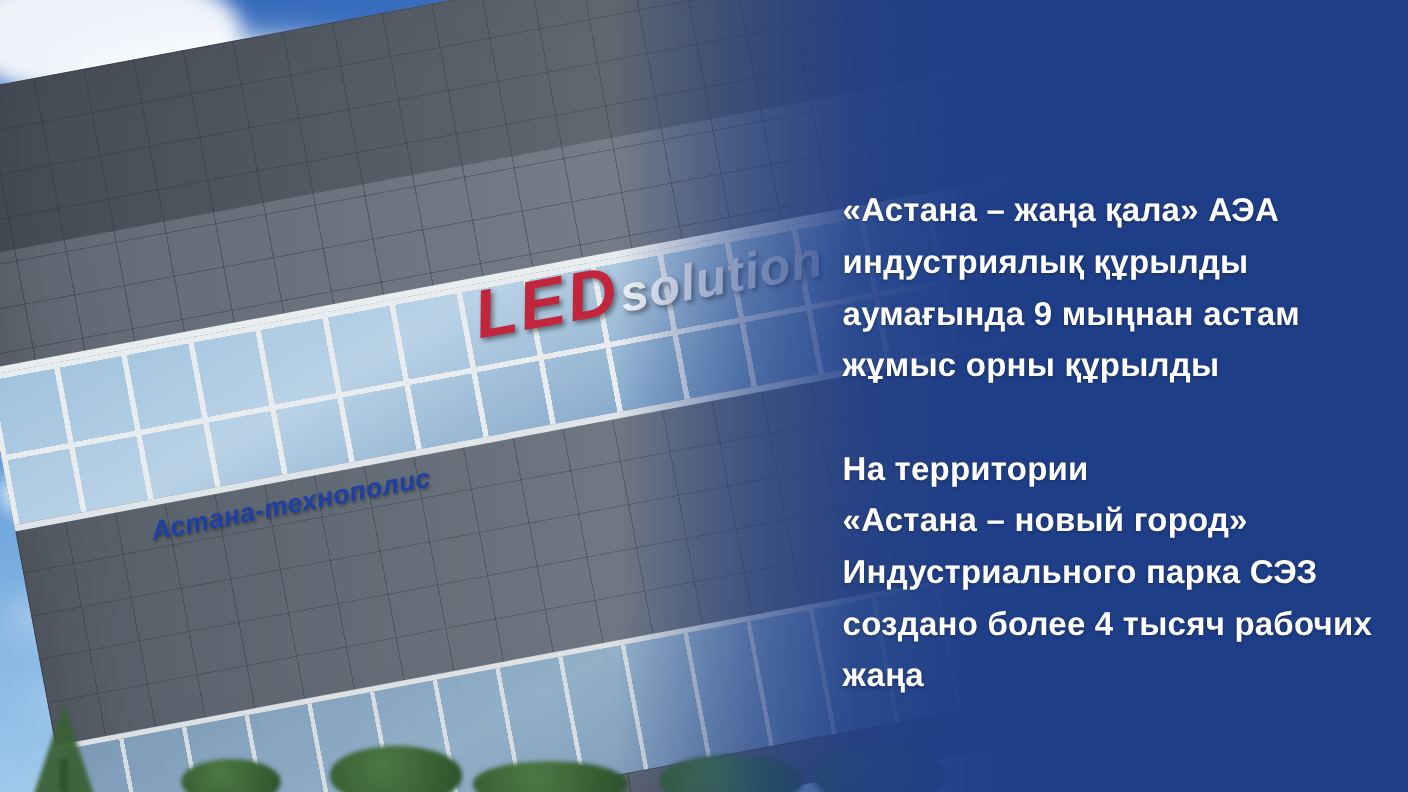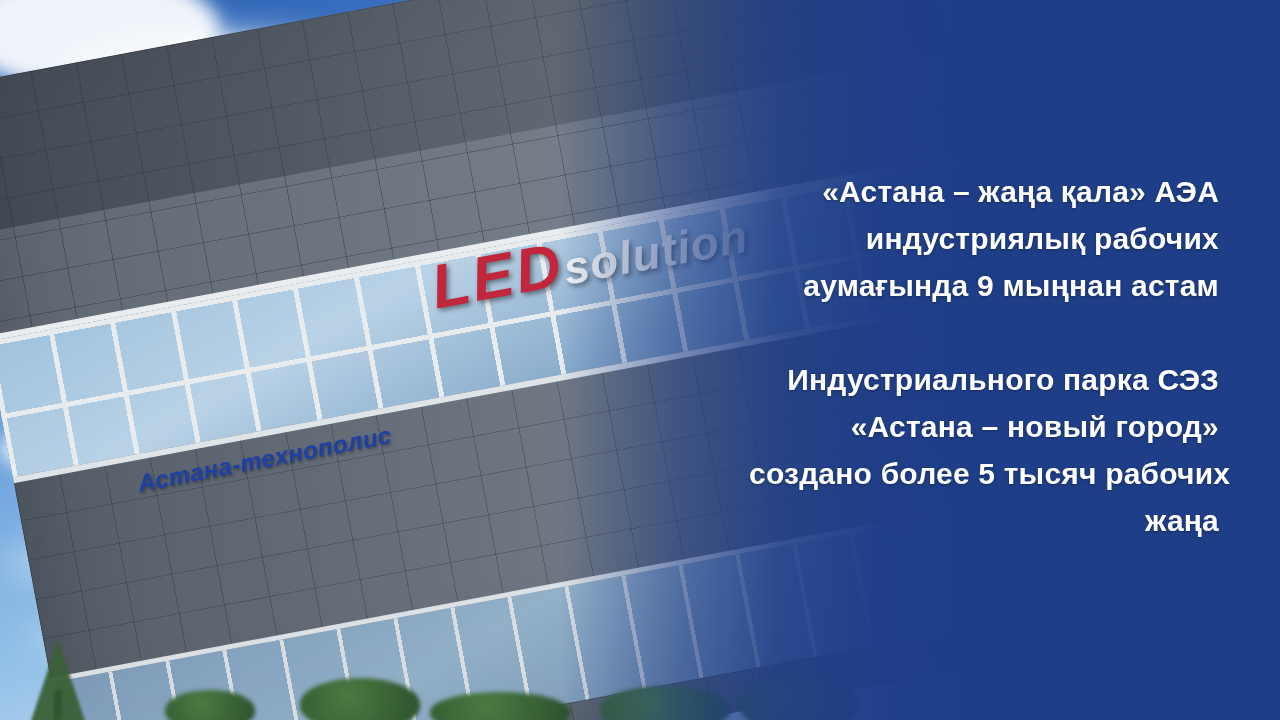--- a/index.html
+++ b/index.html
@@ -145,24 +145,24 @@
   }
   .overlay-solid {
     position:absolute;
     left:960px; top:0; right:0; bottom:0;
     background:#1f3e88;
   }
 
   
   .copy {
     position:absolute;
-    right:61px;
+    right:44px;
     top:168px;
     width:470px;
-    text-align:right;
+    text-align:left;
     color:#ffffff;
     font-weight:700;
     font-size:30px;
     line-height:47px;
     letter-spacing:.2px;
     text-shadow:0 1px 3px rgba(0,0,0,.30);
   }
   .copy .block + .block { margin-top:47px; }
   .copy .line { display:block; white-space:nowrap; }
 </style>
@@ -216,26 +216,28 @@
     <div class="shrub" style="left:740px; top:676px; width:120px; height:56px;"></div>
   </div>
 
   <div class="overlay"></div>
   <div class="overlay-solid"></div>
 
   <div class="copy">
 
     <div class="block">
       <span class="line">«Астана – жаңа қала» АЭА</span>
-      <span class="line">индустриялық рабочих</span>
+      <span class="line">индустриялық құрылды</span>
       <span class="line">аумағында 9 мыңнан астам</span>
+      <span class="line">жұмыс орны құрылды</span>
     </div>
 
     <div class="block">
+      <span class="line">На территории</span>
+      <span class="line">«Астана – новый город»</span>
       <span class="line">Индустриального парка СЭЗ</span>
-      <span class="line">«Астана – новый город»</span>
-      <span class="line">создано более 5 тысяч рабочих</span>
+      <span class="line">создано более 4 тысяч рабочих</span>
       <span class="line">жаңа</span>
     </div>
 
   </div>
 
 </div>
 
 </body></html>

